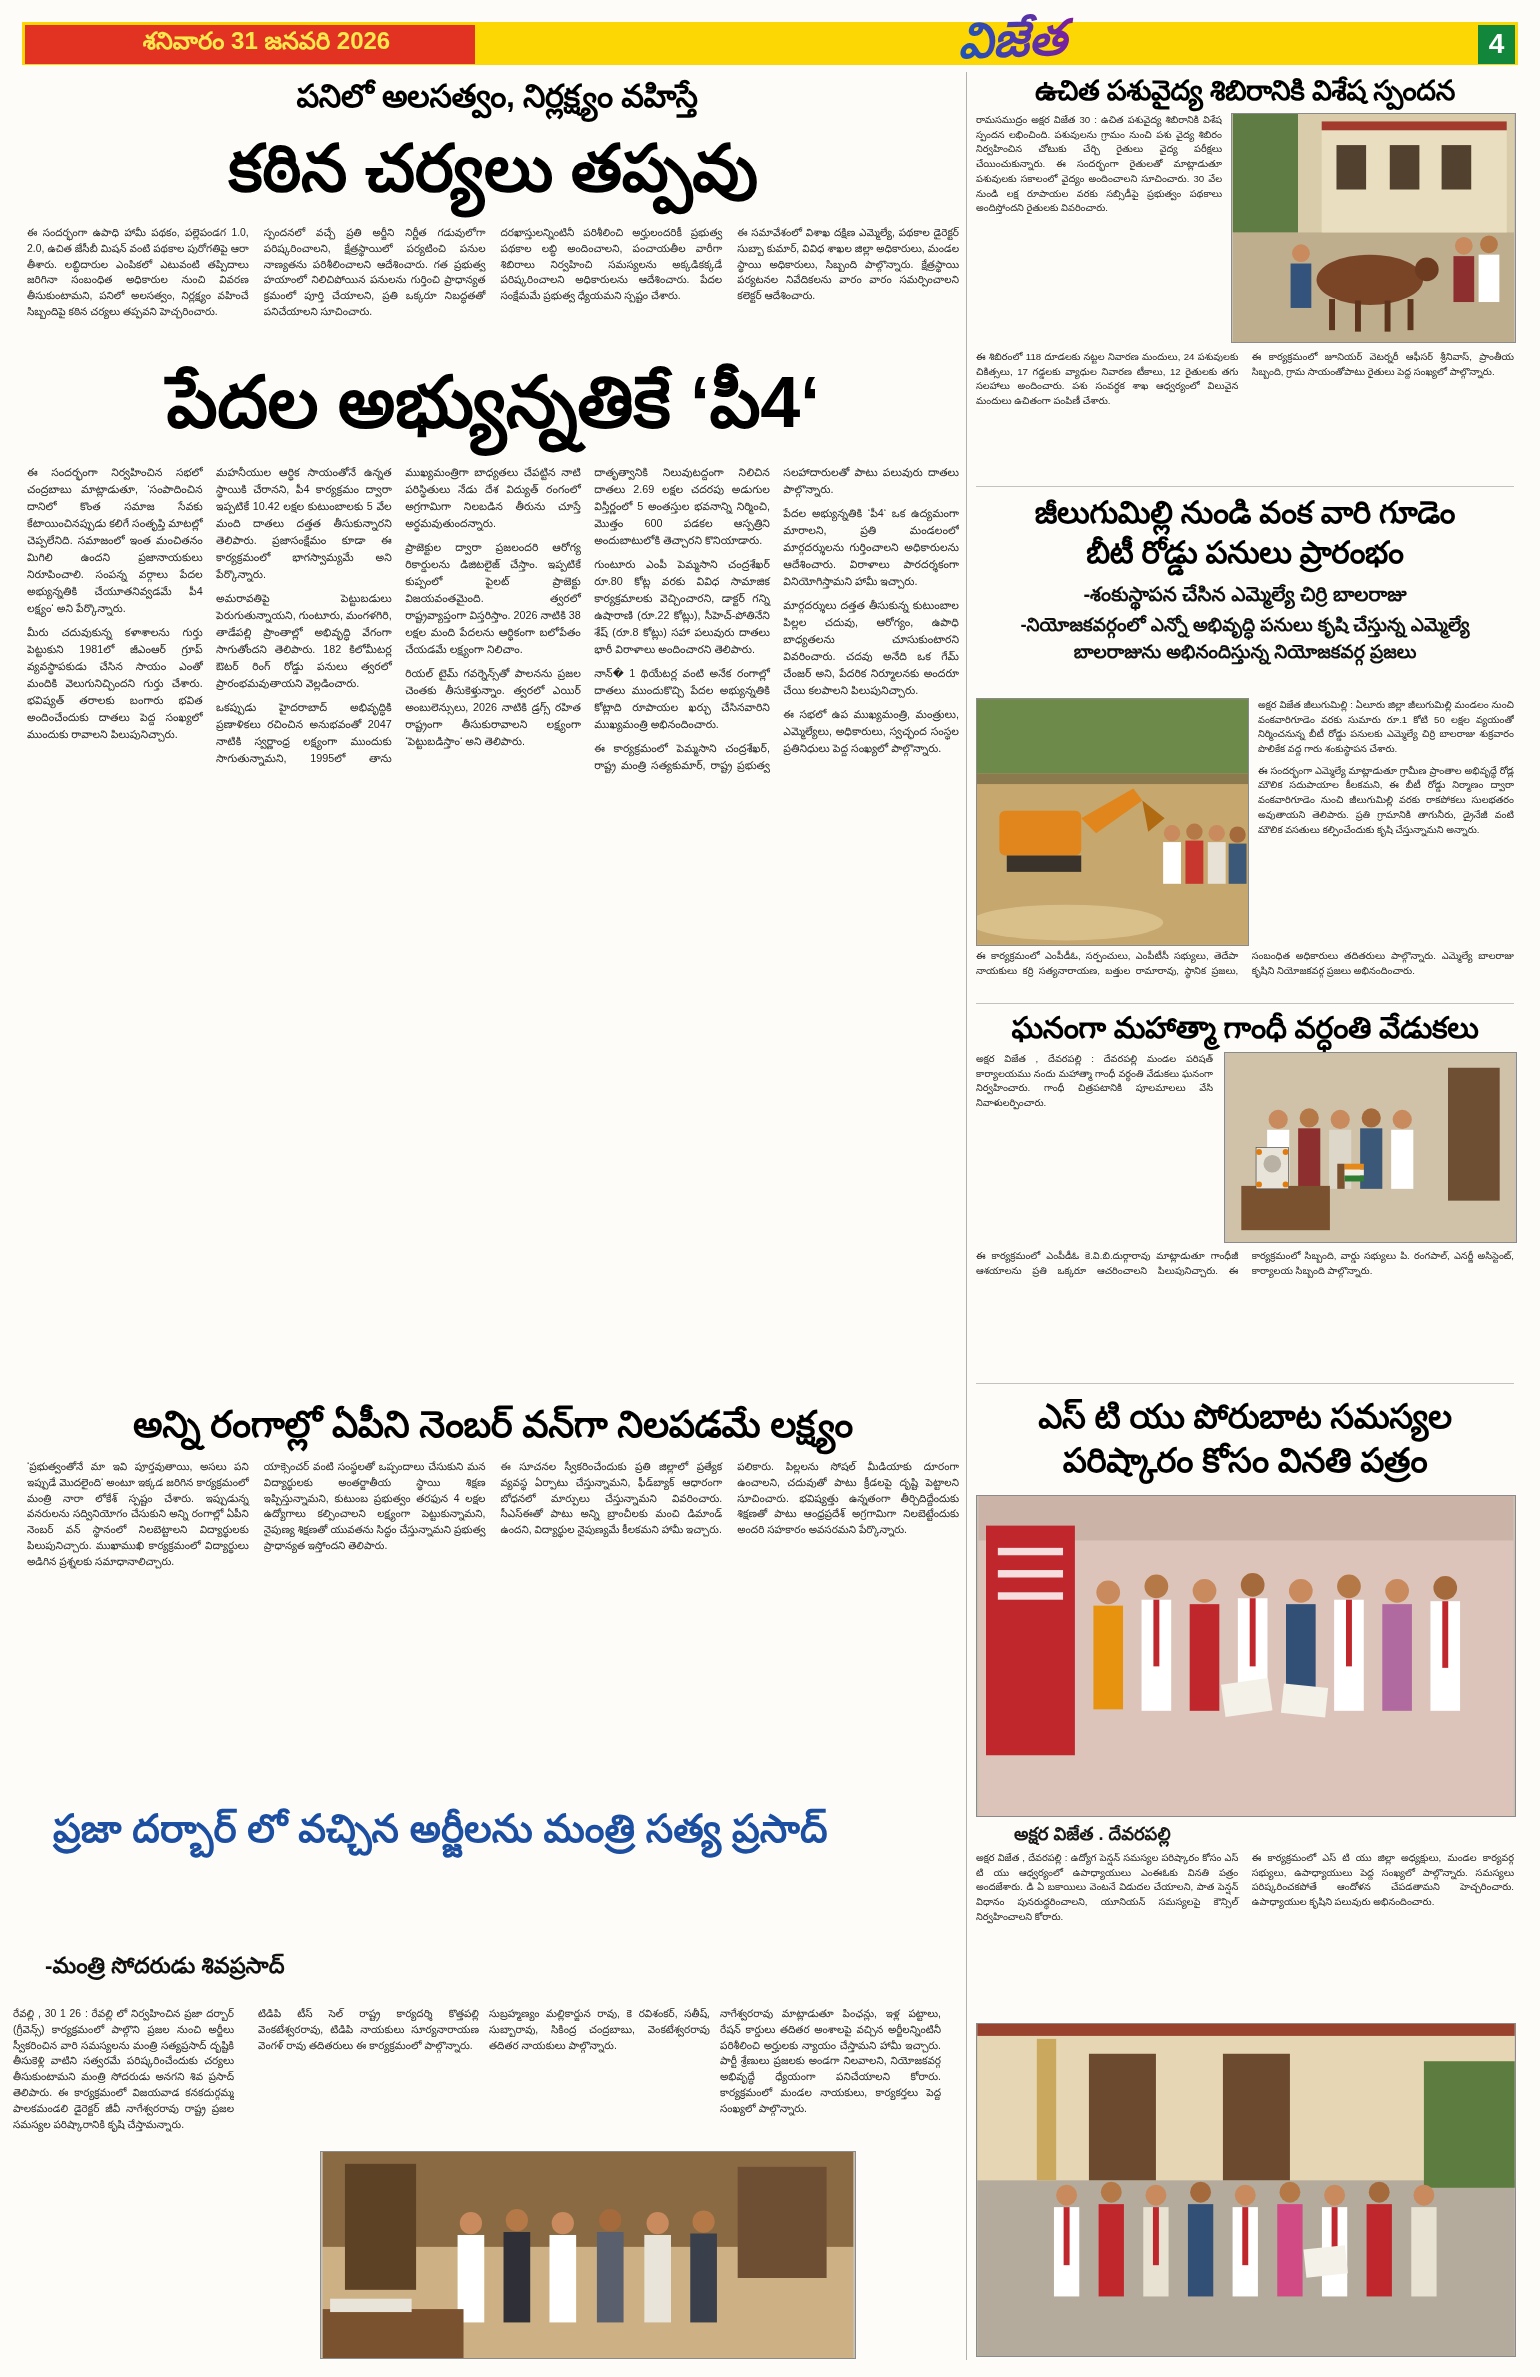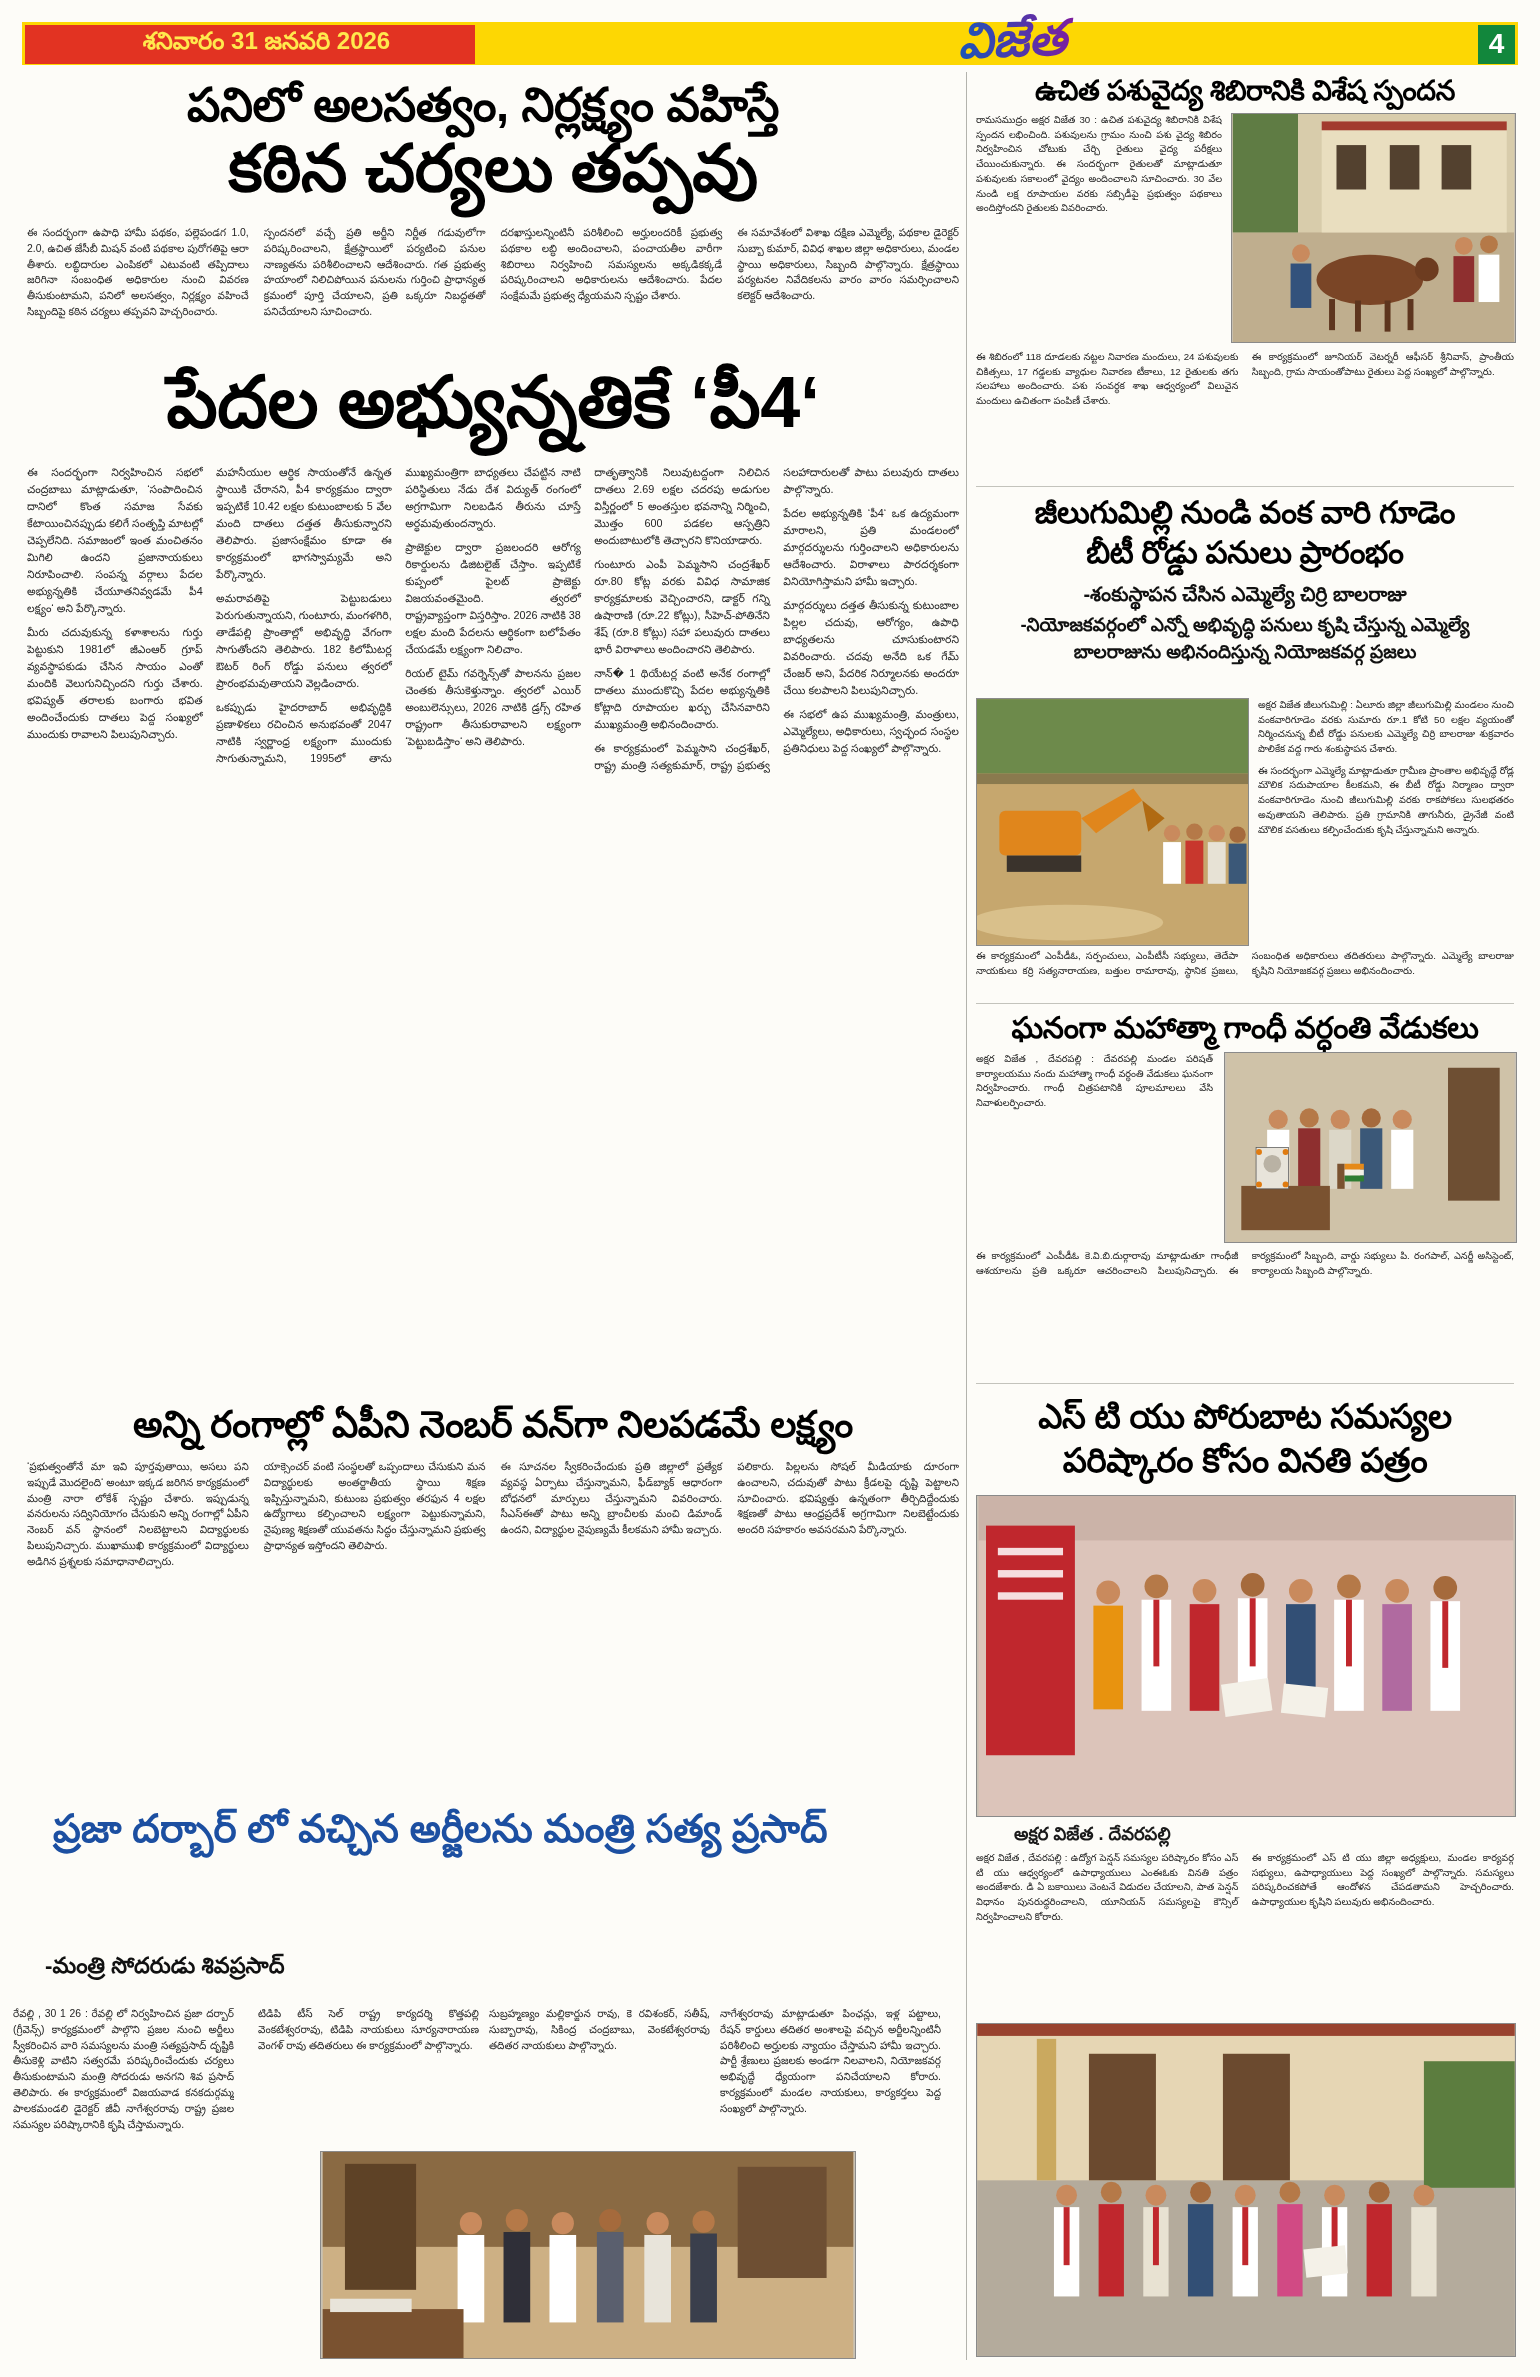--- a/index.html
+++ b/index.html
@@ -35,21 +35,21 @@
 
   <div class="abs strip" style="left:22.4px;top:22.4px;width:1496px;height:43px;"></div>
   <div class="abs datebox" style="left:25px;top:24.6px;width:417px;height:39px;font-size:24px;">
     <span>శనివారం 31 జనవరి 2026</span>
   </div>
   <div class="abs logo" style="left:958px;top:9px;width:224px;height:69px;font-size:49px;">విజేత</div>
   <div class="abs pagenum" style="left:1478px;top:24.6px;width:37px;height:39px;font-size:28px;">4</div>
 
   <div class="abs vrule" style="left:966px;top:72px;height:2288px;width:0;"></div>
 
-  <div class="abs hl center" style="left:17px;top:78px;width:932px;font-size:47px;">పనిలో అలసత్వం, నిర్లక్ష్యం వహిస్తే</div>
+  <div class="abs hl center" style="left:31px;top:78px;width:932px;font-size:32px;">పనిలో అలసత్వం, నిర్లక్ష్యం వహిస్తే</div>
   <div class="abs hl center" style="left:27px;top:131px;width:932px;font-size:66px;">కఠిన చర్యలు తప్పవు</div>
   <div class="abs bodytext cols4" style="left:27px;top:225px;width:932px;height:125px;overflow:hidden;">
     <p>ఈ సందర్భంగా ఉపాధి హామీ పథకం, పల్లెపండగ 1.0, 2.0, ఉచిత జేసీబీ మిషన్ వంటి పథకాల పురోగతిపై ఆరా తీశారు. లబ్ధిదారుల ఎంపికలో ఎటువంటి తప్పిదాలు జరిగినా సంబంధిత అధికారుల నుంచి వివరణ తీసుకుంటామని, పనిలో అలసత్వం, నిర్లక్ష్యం వహించే సిబ్బందిపై కఠిన చర్యలు తప్పవని హెచ్చరించారు.</p>
     <p>స్పందనలో వచ్చే ప్రతి అర్జీని నిర్ణీత గడువులోగా పరిష్కరించాలని, క్షేత్రస్థాయిలో పర్యటించి పనుల నాణ్యతను పరిశీలించాలని ఆదేశించారు. గత ప్రభుత్వ హయాంలో నిలిచిపోయిన పనులను గుర్తించి ప్రాధాన్యత క్రమంలో పూర్తి చేయాలని, ప్రతి ఒక్కరూ నిబద్ధతతో పనిచేయాలని సూచించారు.</p>
     <p>దరఖాస్తులన్నింటినీ పరిశీలించి అర్హులందరికీ ప్రభుత్వ పథకాల లబ్ధి అందించాలని, పంచాయతీల వారీగా శిబిరాలు నిర్వహించి సమస్యలను అక్కడికక్కడే పరిష్కరించాలని అధికారులను ఆదేశించారు. పేదల సంక్షేమమే ప్రభుత్వ ధ్యేయమని స్పష్టం చేశారు.</p>
     <p>ఈ సమావేశంలో విశాఖ దక్షిణ ఎమ్మెల్యే, పథకాల డైరెక్టర్ సుబ్బా కుమార్, వివిధ శాఖల జిల్లా అధికారులు, మండల స్థాయి అధికారులు, సిబ్బంది పాల్గొన్నారు. క్షేత్రస్థాయి పర్యటనల నివేదికలను వారం వారం సమర్పించాలని కలెక్టర్ ఆదేశించారు.</p>
   </div>
 
   <div class="abs hl center" style="left:27px;top:361px;width:932px;font-size:72px;">పేదల అభ్యున్నతికే ‘పీ4‘</div>
   <div class="abs bodytext cols5" style="left:27px;top:464px;width:932px;height:913px;overflow:hidden;font-size:10.8px;line-height:1.58;">

